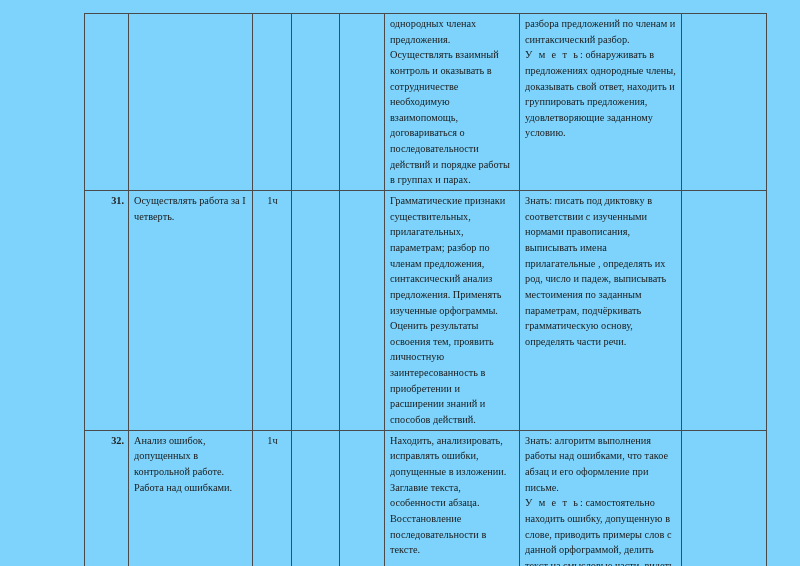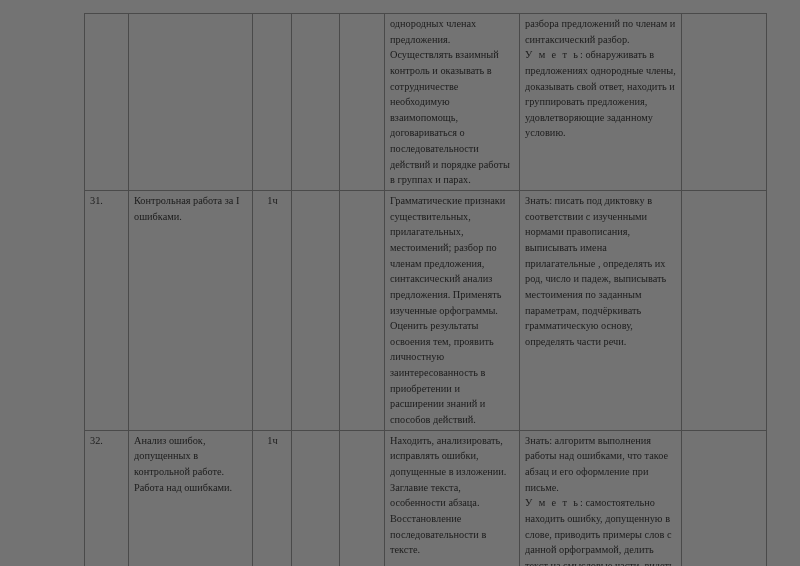--- a/index.html
+++ b/index.html
@@ -12,21 +12,21 @@
     width: 800px;
     height: 566px;
     overflow: hidden;
     font-family: "Liberation Serif", "DejaVu Serif", serif;
     color: #1a1a1a;
   }
   #page {
     position: relative;
     width: 800px;
     height: 566px;
-    background: #737373;
+    background: #7dd3fc;
   }
   #table-wrap {
     position: absolute;
     left: 84px;
     top: 13px;
     width: 682px;
   }
   table.plan-table {
     border-collapse: collapse;
     width: 682px;
@@ -48,23 +48,24 @@
   col.c-num    { width: 44px; }
   col.c-topic  { width: 124px; }
   col.c-hours  { width: 39px; }
   col.c-date1  { width: 48px; }
   col.c-date2  { width: 45px; }
   col.c-content{ width: 135px; }
   col.c-know   { width: 162px; }
   col.c-last   { width: 85px; }
 
   td.num-cell {
-    text-align: left;
+    text-align: right;
     padding-left: 0;
     padding-right: 0;
+    font-weight: bold;
   }
   td.hours-cell {
     text-align: center;
   }
   .cell-para {
     margin: 0;
   }
   .spaced-label {
     letter-spacing: 1.9px;
   }
@@ -99,25 +100,25 @@
           <td>однородных членах предложения. Осуществлять взаимный контроль и оказывать в сотрудничестве необходимую взаимопомощь, договариваться о последовательности действий и порядке работы в группах и парах.</td>
           <td>
             <p class="cell-para">разбора предложений по членам и синтаксический разбор.</p>
             <p class="cell-para"><span class="spaced-label">У м е т ь</span><span>: обнаруживать в предложениях однородные члены, доказывать свой ответ, находить и группировать предложения, удовлетворяющие заданному условию.</span></p>
           </td>
           <td></td>
         </tr>
 
         <tr class="row-31">
           <td class="num-cell">31.</td>
-          <td>Контрольная работа за I ошибками.</td>
+          <td>Осуществлять работа за I четверть.</td>
           <td class="hours-cell">1ч</td>
           <td></td>
           <td></td>
-          <td>Грамматические признаки существительных, прилагательных, местоимений; разбор по членам предложения, синтаксический анализ предложения. Применять изученные орфограммы. Оценить результаты освоения тем, проявить личностную заинтересованность в приобретении и расширении знаний и способов действий.</td>
+          <td>Грамматические признаки существительных, прилагательных, параметрам; разбор по членам предложения, синтаксический анализ предложения. Применять изученные орфограммы. Оценить результаты освоения тем, проявить личностную заинтересованность в приобретении и расширении знаний и способов действий.</td>
           <td>
             <p class="cell-para"><span>Знать</span><span>: писать под диктовку  в соответствии с изученными нормами правописания, выписывать имена прилагательные , определять их род, число и падеж, выписывать местоимения по заданным параметрам, подчёркивать грамматическую основу, определять части речи.</span></p>
           </td>
           <td></td>
         </tr>
 
         <tr class="row-32">
           <td class="num-cell">32.</td>
           <td>Анализ ошибок, допущенных в контрольной работе. Работа над ошибками.</td>
           <td class="hours-cell">1ч</td>

